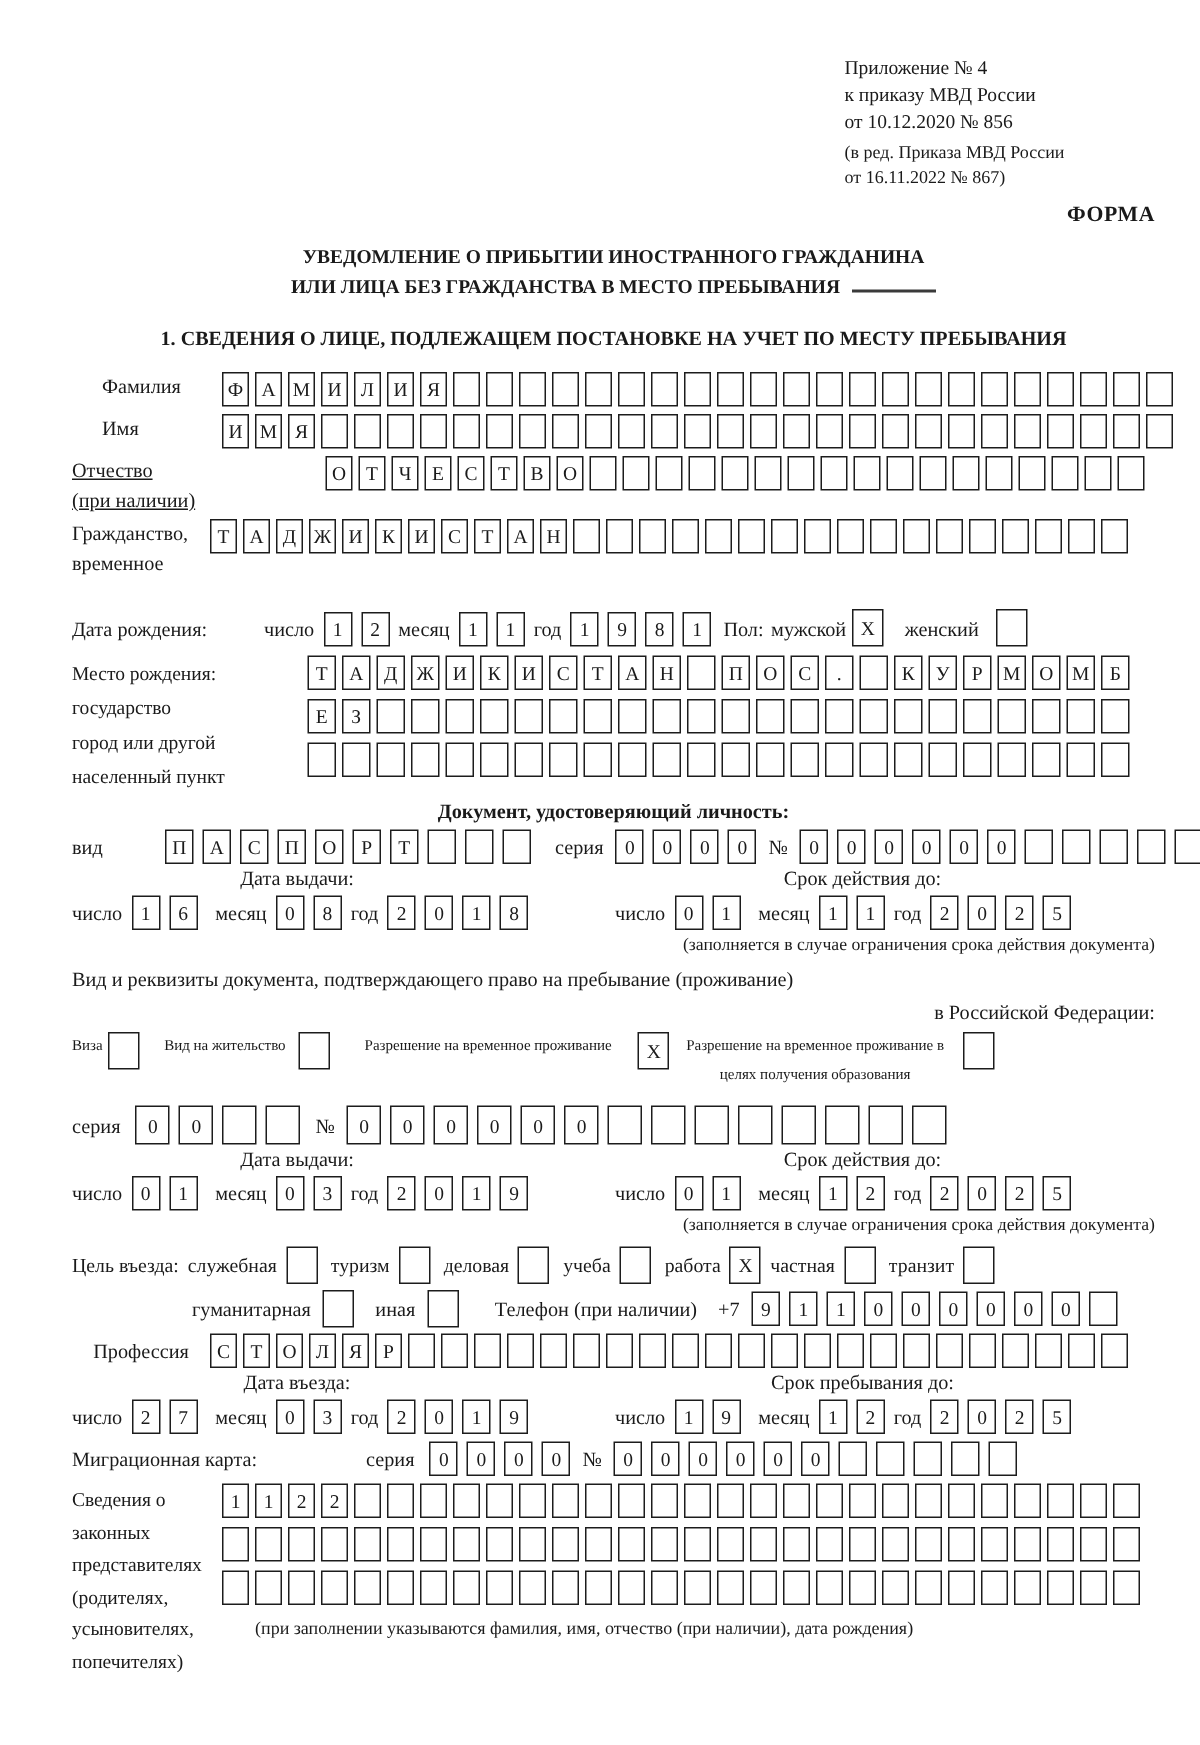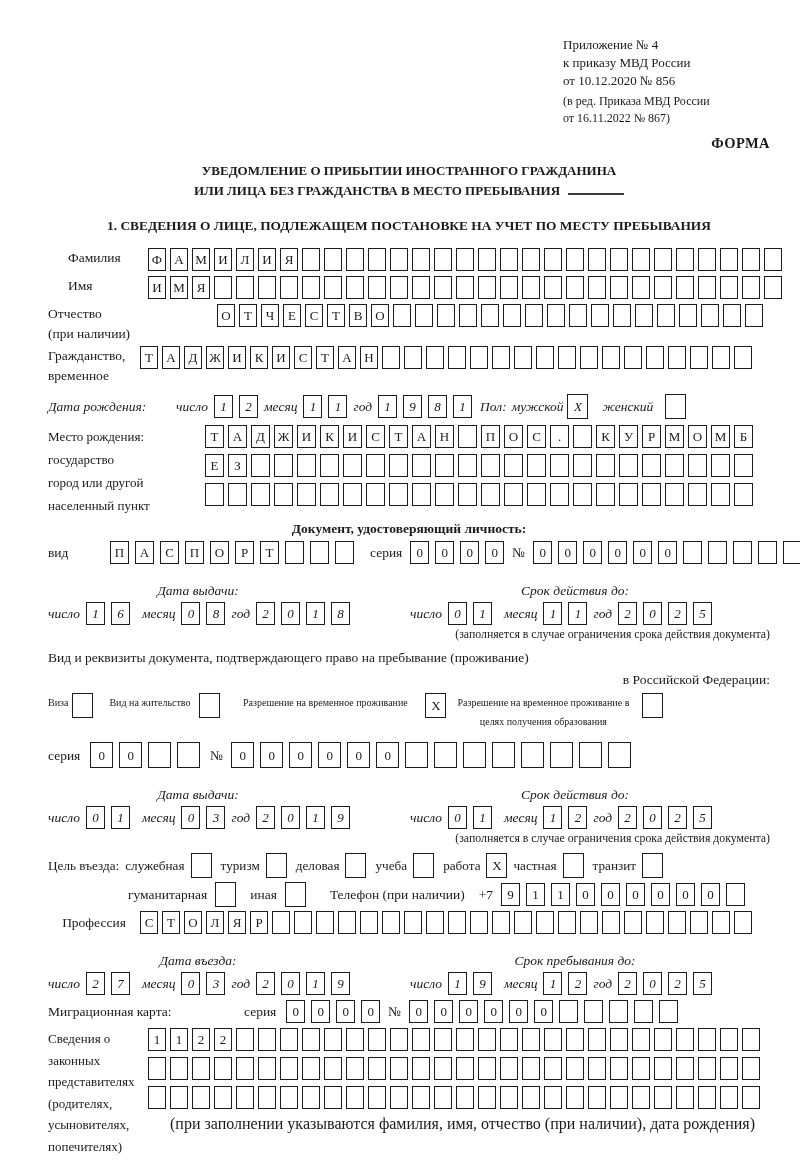--- a/index.html
+++ b/index.html
@@ -25,47 +25,47 @@
   .cell{
     flex:none;width:16px;height:21px;border:1.4px solid #1c1c1c;margin-right:4px;
     display:inline-flex;align-items:center;justify-content:center;
     font-size:13px;line-height:1;background:#fff;
   }
   .mrcells .cell{width:17px;}
   .dcells .cell{width:17px;height:21px;margin-right:6px;}
   .wcells .cell{width:21px;height:24px;margin-right:6px;}
   .cb .cell{width:19px;height:23px;margin-right:0;}
   
-  .w80{width:80px;margin-left:20px;} .w169{width:169px;} .w92{width:92px;} .w157{width:157px;}
+  .w80{width:80px;margin-left:20px;} .w169{width:169px;text-decoration:underline;} .w92{width:92px;} .w157{width:157px;}
   .w62{width:62px;} .w100{width:100px;} .w168{width:168px;}
   .stack > .boxes{display:flex;margin-bottom:6px;}
   .inline-label{font-size:13.5px;line-height:23px;flex:none;}
   .dg{display:flex;align-items:center;}
   .dg .dlbl{font-size:13.5px;margin-right:6px;flex:none;}
-  .dates-pair{display:flex;margin-top:19px;font-style:italic;}
+  .dates-pair{display:flex;margin-top:2px;}
   .dcol-left{width:362px;flex:none;}
   .dhead{font-size:13.5px;text-align:center;margin-bottom:3px;}
   .dhead.left-h{width:300px;}
   .dhead.right-h{width:330px;}
   .note-right{text-align:right;font-size:11.8px;margin-top:2px;white-space:nowrap;}
   .doc-head{text-align:center;font-weight:bold;font-size:13.5px;margin-top:4px;}
   .plain{font-size:13.5px;line-height:1.3;margin-top:7px;}
   .opts{display:flex;align-items:flex-start;margin-top:5px;}
   .opt{display:flex;align-items:flex-start;flex:none;}
   .opt .olbl{font-size:10px;line-height:19px;}
   .opt .olbl.ctr{text-align:center;}
   .opt .boxes{margin-left:9px;}
   .purpose-row{display:flex;align-items:center;margin-top:7px;flex-wrap:nowrap;}
   .purpose-row .plbl{font-size:13.2px;flex:none;margin-right:6px;}
   .purpose-row .boxes{margin-right:9px;}
   .phone-row{display:flex;align-items:center;margin-top:4px;}
   .phone-prefix{font-size:13.5px;margin:0 8px 0 14px;flex:none;}
   .reps{display:flex;align-items:flex-start;margin-top:5px;}
   .reps-lbls{font-size:13px;line-height:21.5px;}
-  .reps-note{font-size:16px;margin-top:4px;margin-left:22px;white-space:nowrap;}
+  .reps-note{font-size:12px;margin-top:4px;margin-left:22px;white-space:nowrap;}
 </style>
 </head>
 <body>
 
 <div class="page">
 
   <div class="appendix">
     <div>Приложение № 4</div>
     <div>к приказу МВД России</div>
     <div>от 10.12.2020 № 856</div>
@@ -220,21 +220,21 @@
         <span class="cell"></span>
         <span class="cell"></span>
         <span class="cell"></span>
         <span class="cell"></span>
         <span class="cell"></span>
         <span class="cell"></span>
         <span class="cell"></span>
       </span>
   </div>
 
-  <div class="frow" style="margin-top:8px;align-items:center;font-style:italic;">
+  <div class="frow" style="margin-top:20px;align-items:flex-end;">
     <span class="inline-label" style="width:120px;">Дата рождения:</span>
     <span class="dg">
       <span class="dlbl" style="margin-left:8px;">число</span>
       <span class="boxes dcells">
           <span class="cell">1</span>
           <span class="cell">2</span>
         </span>
       <span class="dlbl">месяц</span>
       <span class="boxes dcells">
           <span class="cell">1</span>

